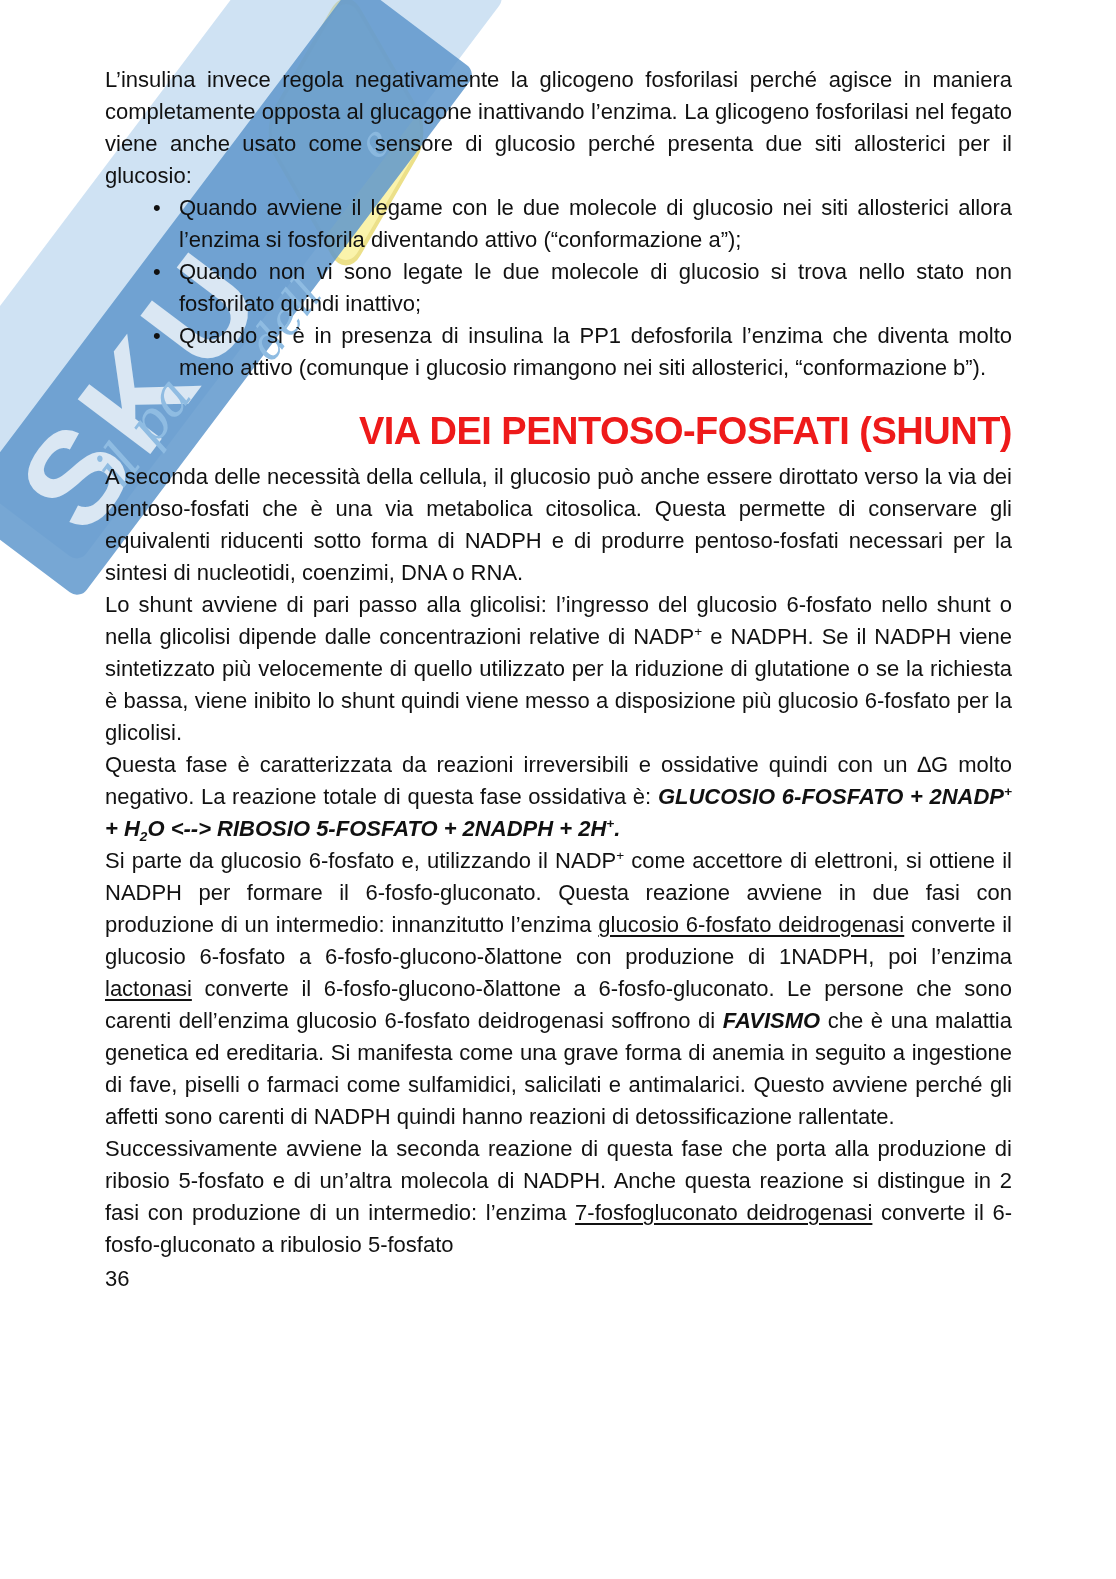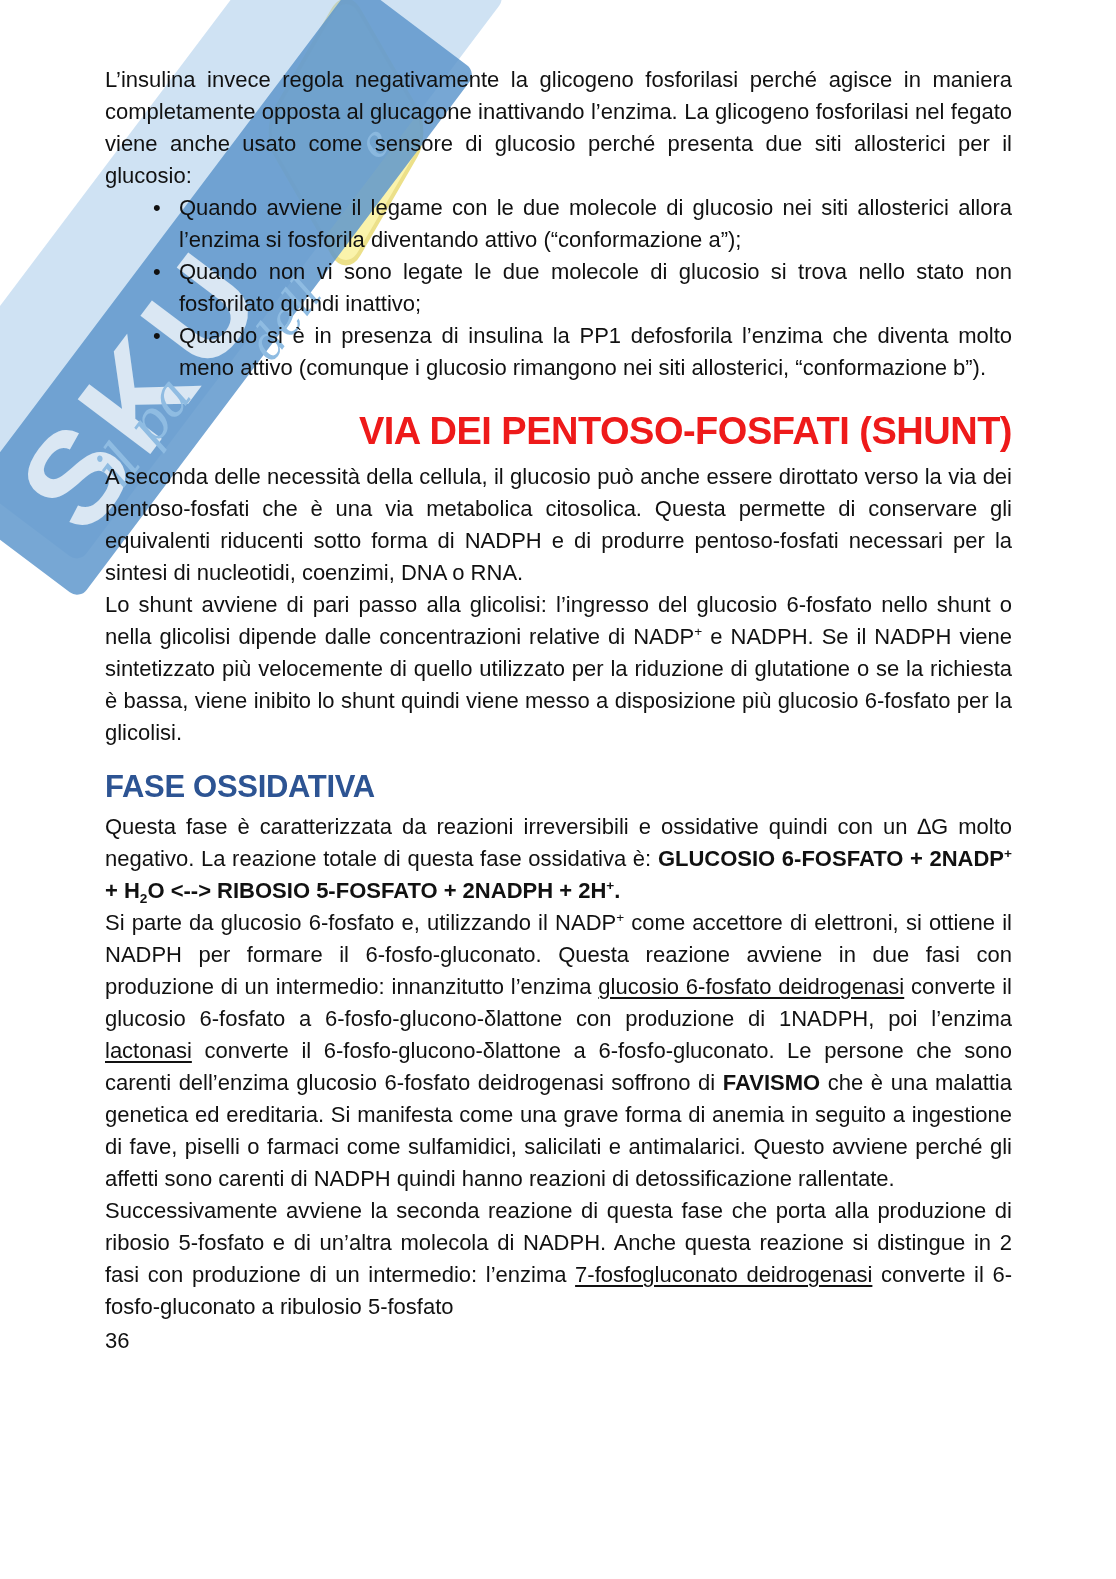--- a/index.html
+++ b/index.html
@@ -53,21 +53,21 @@
     margin:26px 0 8px; text-align:right;
     font-size:38px; font-weight:bold; letter-spacing:-0.5px;
     color:var(--h1-red, #ee1a1a);
   }
   h2 {
     margin:20px 0 6px;
     font-size:31px; font-weight:bold; letter-spacing:-0.3px;
     color:var(--h2-blue, #2d5493);
   }
   sup, sub { font-size:62%; line-height:0; }
-  .b { font-weight:bold; }
+  .b { font-weight:bold;font-style:italic; }
   .u { text-decoration:underline; text-underline-offset:3px; text-decoration-thickness:1.6px; }
   .pagenum { margin-top:2px; }
 </style>
 </head>
 <body>
 
 <div class="watermark">
   <div class="wm-diamond"></div>
   <div class="wm-band-light"></div>
   <div class="wm-band">
@@ -85,20 +85,19 @@
     <li><span>Quando avviene il legame con le due molecole di glucosio nei siti allosterici allora l’enzima si fosforila diventando attivo (“conformazione a”);</span></li>
     <li><span>Quando non vi sono legate le due molecole di glucosio si trova nello stato non fosforilato quindi inattivo;</span></li>
     <li><span>Quando si è in presenza di insulina la PP1 defosforila l’enzima che diventa molto meno attivo (comunque i glucosio rimangono nei siti allosterici, “conformazione b”).</span></li>
   </ul>
 
   <h1>VIA DEI PENTOSO-FOSFATI (SHUNT)</h1>
 
   <p>A seconda delle necessità della cellula, il glucosio può anche essere dirottato verso la via dei pentoso-fosfati che è una via metabolica citosolica. Questa permette di conservare gli equivalenti riducenti sotto forma di NADPH e di produrre pentoso-fosfati necessari per la sintesi di nucleotidi, coenzimi, DNA o RNA.</p>
   <p><span>Lo shunt avviene di pari passo alla glicolisi: l’ingresso del glucosio 6-fosfato nello shunt o nella glicolisi dipende dalle concentrazioni relative di NADP</span><sup>+</sup><span> e NADPH. Se il NADPH viene sintetizzato più velocemente di quello utilizzato per la riduzione di glutatione o se la richiesta è bassa, viene inibito lo shunt quindi viene messo a disposizione più glucosio 6-fosfato per la glicolisi.</span></p>
 
-  <h2>FASE OSSIDATIVA</h2>
 
   <p><span>Questa fase è caratterizzata da reazioni irreversibili e ossidative quindi con un ∆G molto negativo. La reazione totale di questa fase ossidativa è: </span><span class="b">GLUCOSIO 6-FOSFATO + 2NADP</span><sup class="b">+</sup><span class="b"> + H</span><sub class="b">2</sub><span class="b">O &lt;--&gt; RIBOSIO 5-FOSFATO + 2NADPH + 2H</span><sup class="b">+</sup><span class="b">.</span></p>
   <p><span>Si parte da glucosio 6-fosfato e, utilizzando il NADP</span><sup>+</sup><span> come accettore di elettroni, si ottiene il NADPH per formare il 6-fosfo-gluconato. Questa reazione avviene in due fasi con produzione di un intermedio: innanzitutto l’enzima </span><span class="u">glucosio 6-fosfato deidrogenasi</span><span> converte il glucosio 6-fosfato a 6-fosfo-glucono-δlattone con produzione di 1NADPH, poi l’enzima </span><span class="u">lactonasi</span><span> converte il 6-fosfo-glucono-δlattone a 6-fosfo-gluconato. Le persone che sono carenti dell’enzima glucosio 6-fosfato deidrogenasi soffrono di </span><span class="b">FAVISMO</span><span> che è una malattia genetica ed ereditaria. Si manifesta come una grave forma di anemia in seguito a ingestione di fave, piselli o farmaci come sulfamidici, salicilati e antimalarici. Questo avviene perché gli affetti sono carenti di NADPH quindi hanno reazioni di detossificazione rallentate.</span></p>
   <p><span>Successivamente avviene la seconda reazione di questa fase che porta alla produzione di ribosio 5-fosfato e di un’altra molecola di NADPH. Anche questa reazione si distingue in 2 fasi con produzione di un intermedio: l’enzima </span><span class="u">7-fosfogluconato deidrogenasi</span><span> converte il 6-fosfo-gluconato a ribulosio 5-fosfato</span></p>
 
   <div class="pagenum">36</div>
 </div>
 
 </body></html>

